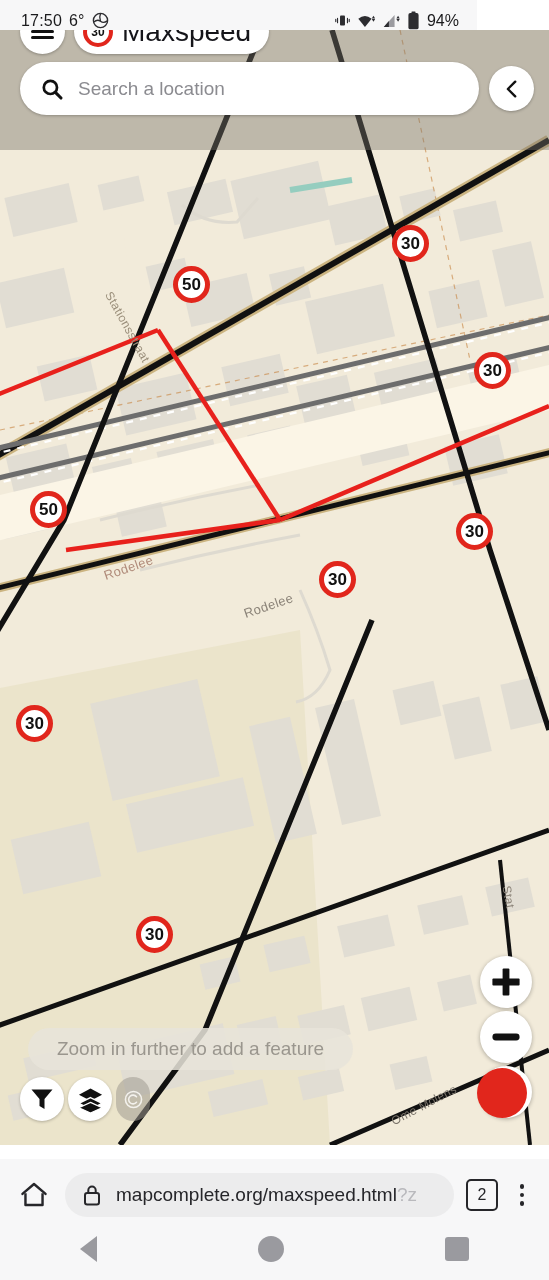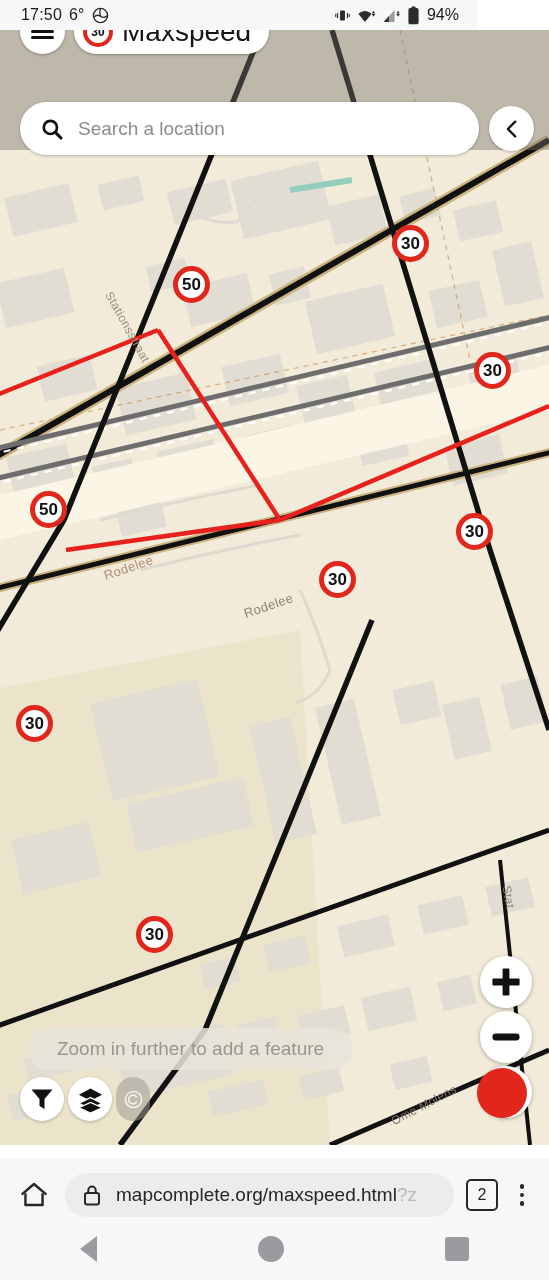--- a/index.html
+++ b/index.html
@@ -3,21 +3,21 @@
 <meta charset="utf-8">
 <style>
   * { margin:0; padding:0; box-sizing:border-box; }
   html,body { width:549px; height:1280px; overflow:hidden; background:#ffffff;
     font-family:"Liberation Sans", sans-serif; }
 
   .phone { position:relative; width:549px; height:1280px; overflow:hidden; background:#fff; }
 
   
   .statusbar { position:absolute; top:0; left:0; width:477px; height:30px;
-    background:#f7f7f8; display:flex; align-items:center; z-index:60; }
+    background:#f7f7f8; display:flex; align-items:flex-end; z-index:60; }
   .sb-left { display:flex; align-items:center; gap:7px; padding-left:21px; }
   .sb-time { font-size:16px; color:#1b1b1d; letter-spacing:.2px; }
   .sb-temp { font-size:16px; color:#1b1b1d; }
   .sb-right { margin-left:auto; display:flex; align-items:center; gap:6px; padding-right:18px; }
   .sb-batt-text { font-size:16px; color:#1b1b1d; margin-left:1px; }
 
   
   .map { position:absolute; top:30px; left:0; width:549px; height:1115px;
     background:#f2ebda; overflow:hidden; }
   .map svg { display:block; }
@@ -259,21 +259,21 @@
           <div class="bar"></div>
           <div class="bar"></div>
       </div>
     </div>
     <div class="title-pill">
       <div class="sign sign-sm">30</div>
       <span class="txt">Maxspeed</span>
     </div>
   </div>
 
-  <div class="hdr-row2" style="z-index:40;margin-top:40px;">
+  <div class="hdr-row2" style="z-index:40;">
     <div class="searchbar">
       <svg width="24" height="24" viewBox="0 0 24 24">
         <circle cx="10.4" cy="10.4" r="6.6" fill="none" stroke="#111" stroke-width="2.7"></circle>
         <path d="M15.4 15.4 L21 21" stroke="#111" stroke-width="3.1" stroke-linecap="round"></path>
       </svg>
       <span class="ph">Search a location</span>
     </div>
     <div class="back-btn">
       <svg width="22" height="22" viewBox="0 0 24 24">
         <path d="M15.5 4 L7.5 12 L15.5 20" fill="none" stroke="#111" stroke-width="2.6" stroke-linecap="round" stroke-linejoin="round"></path>

